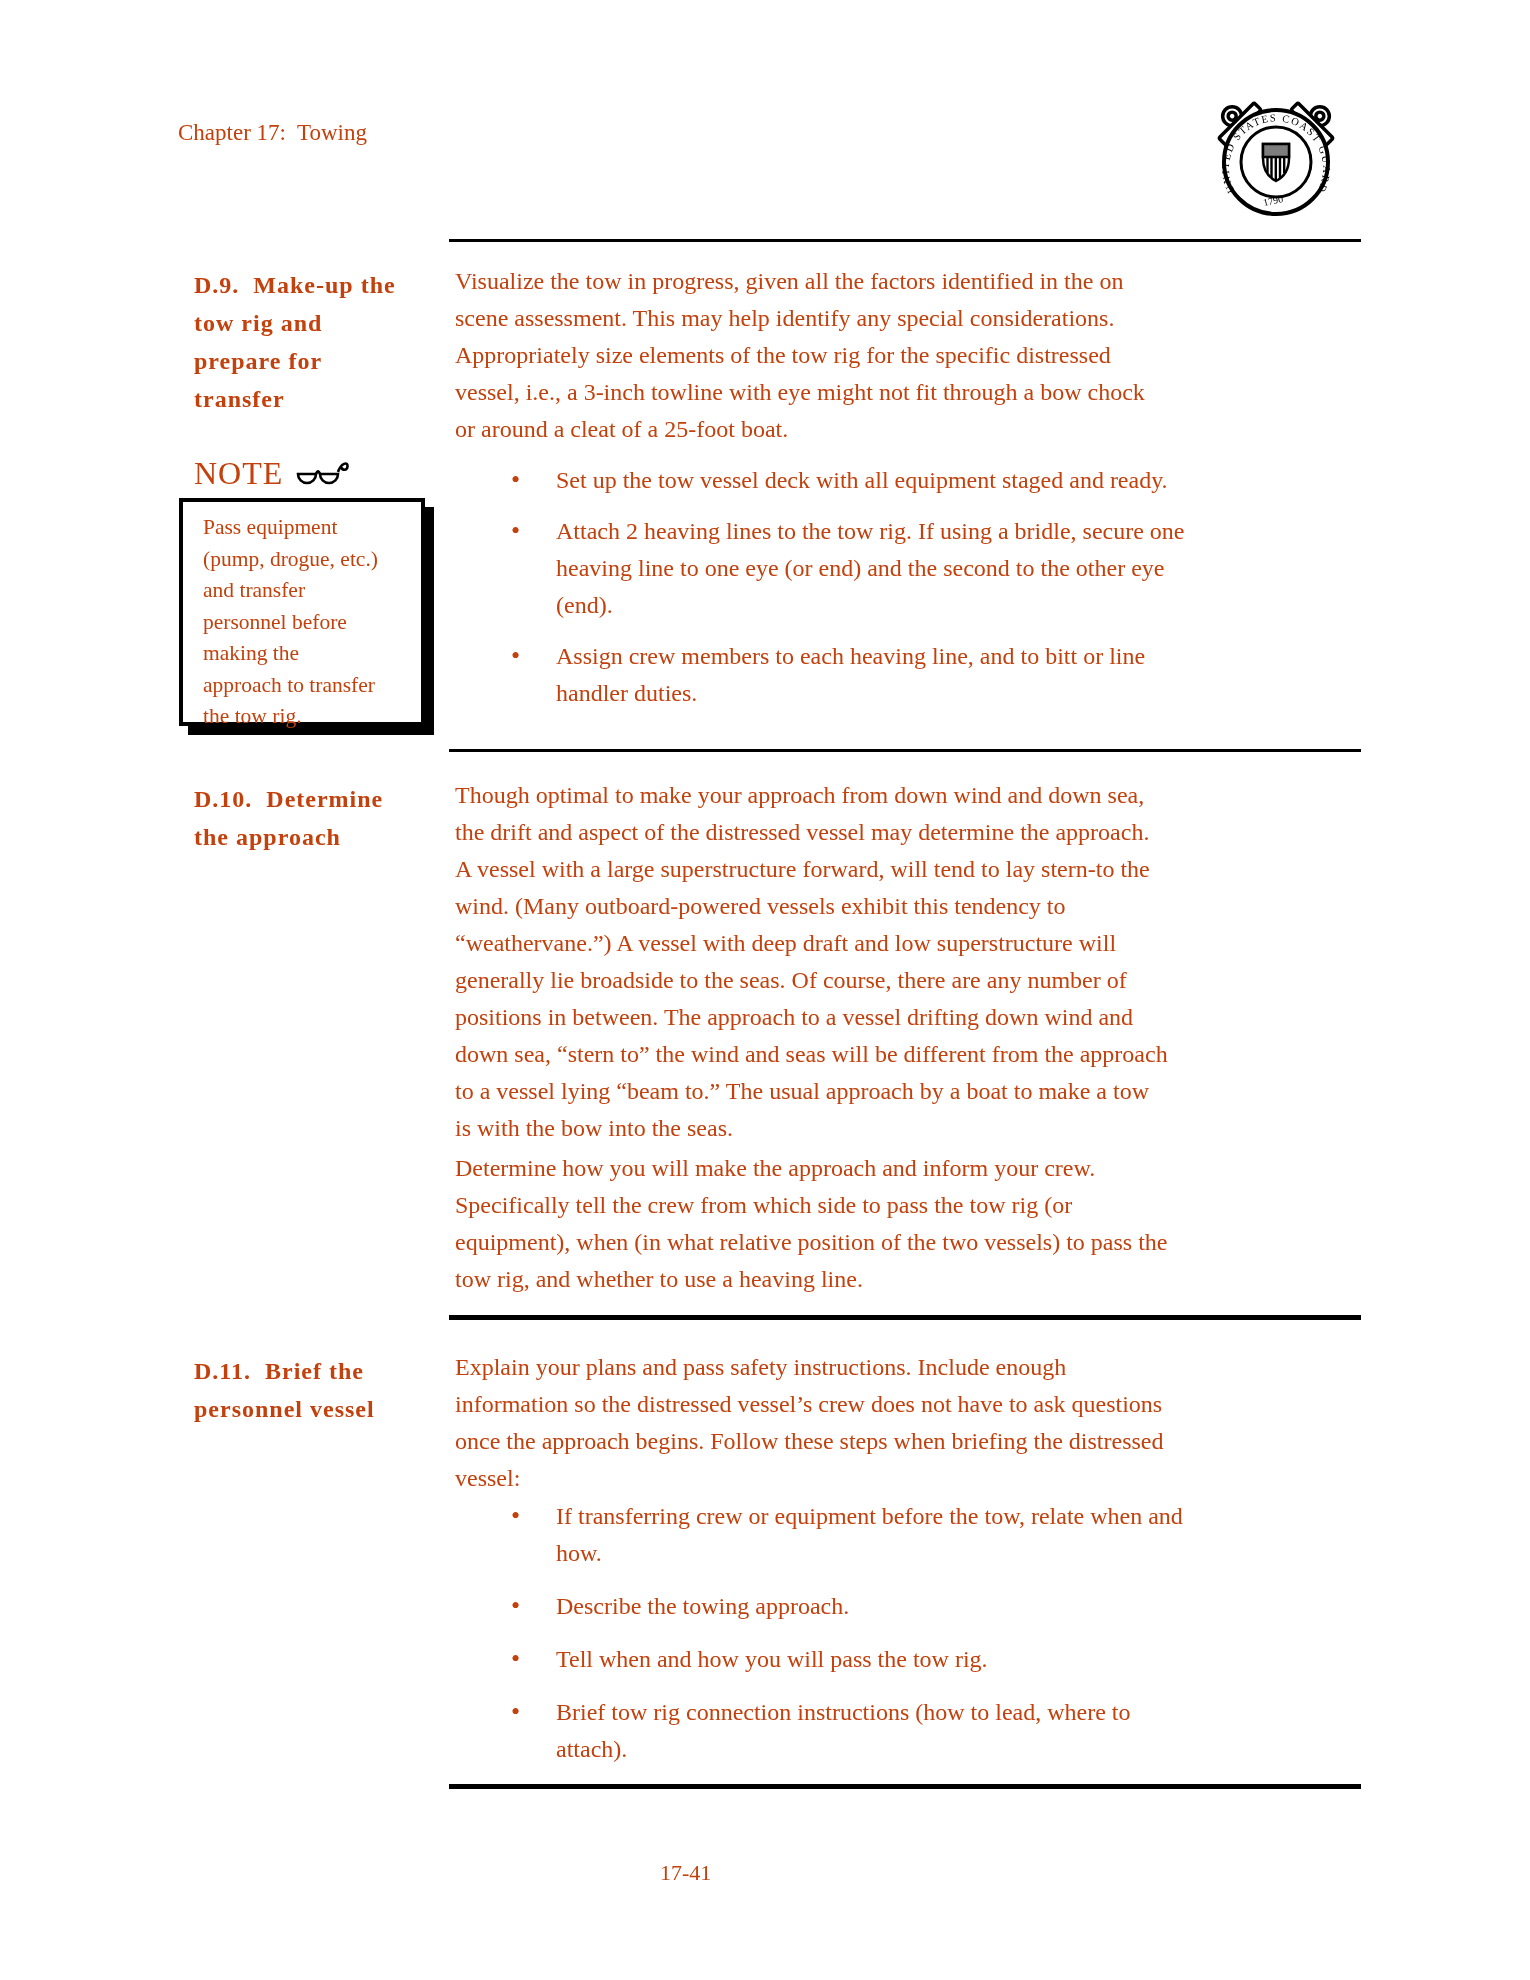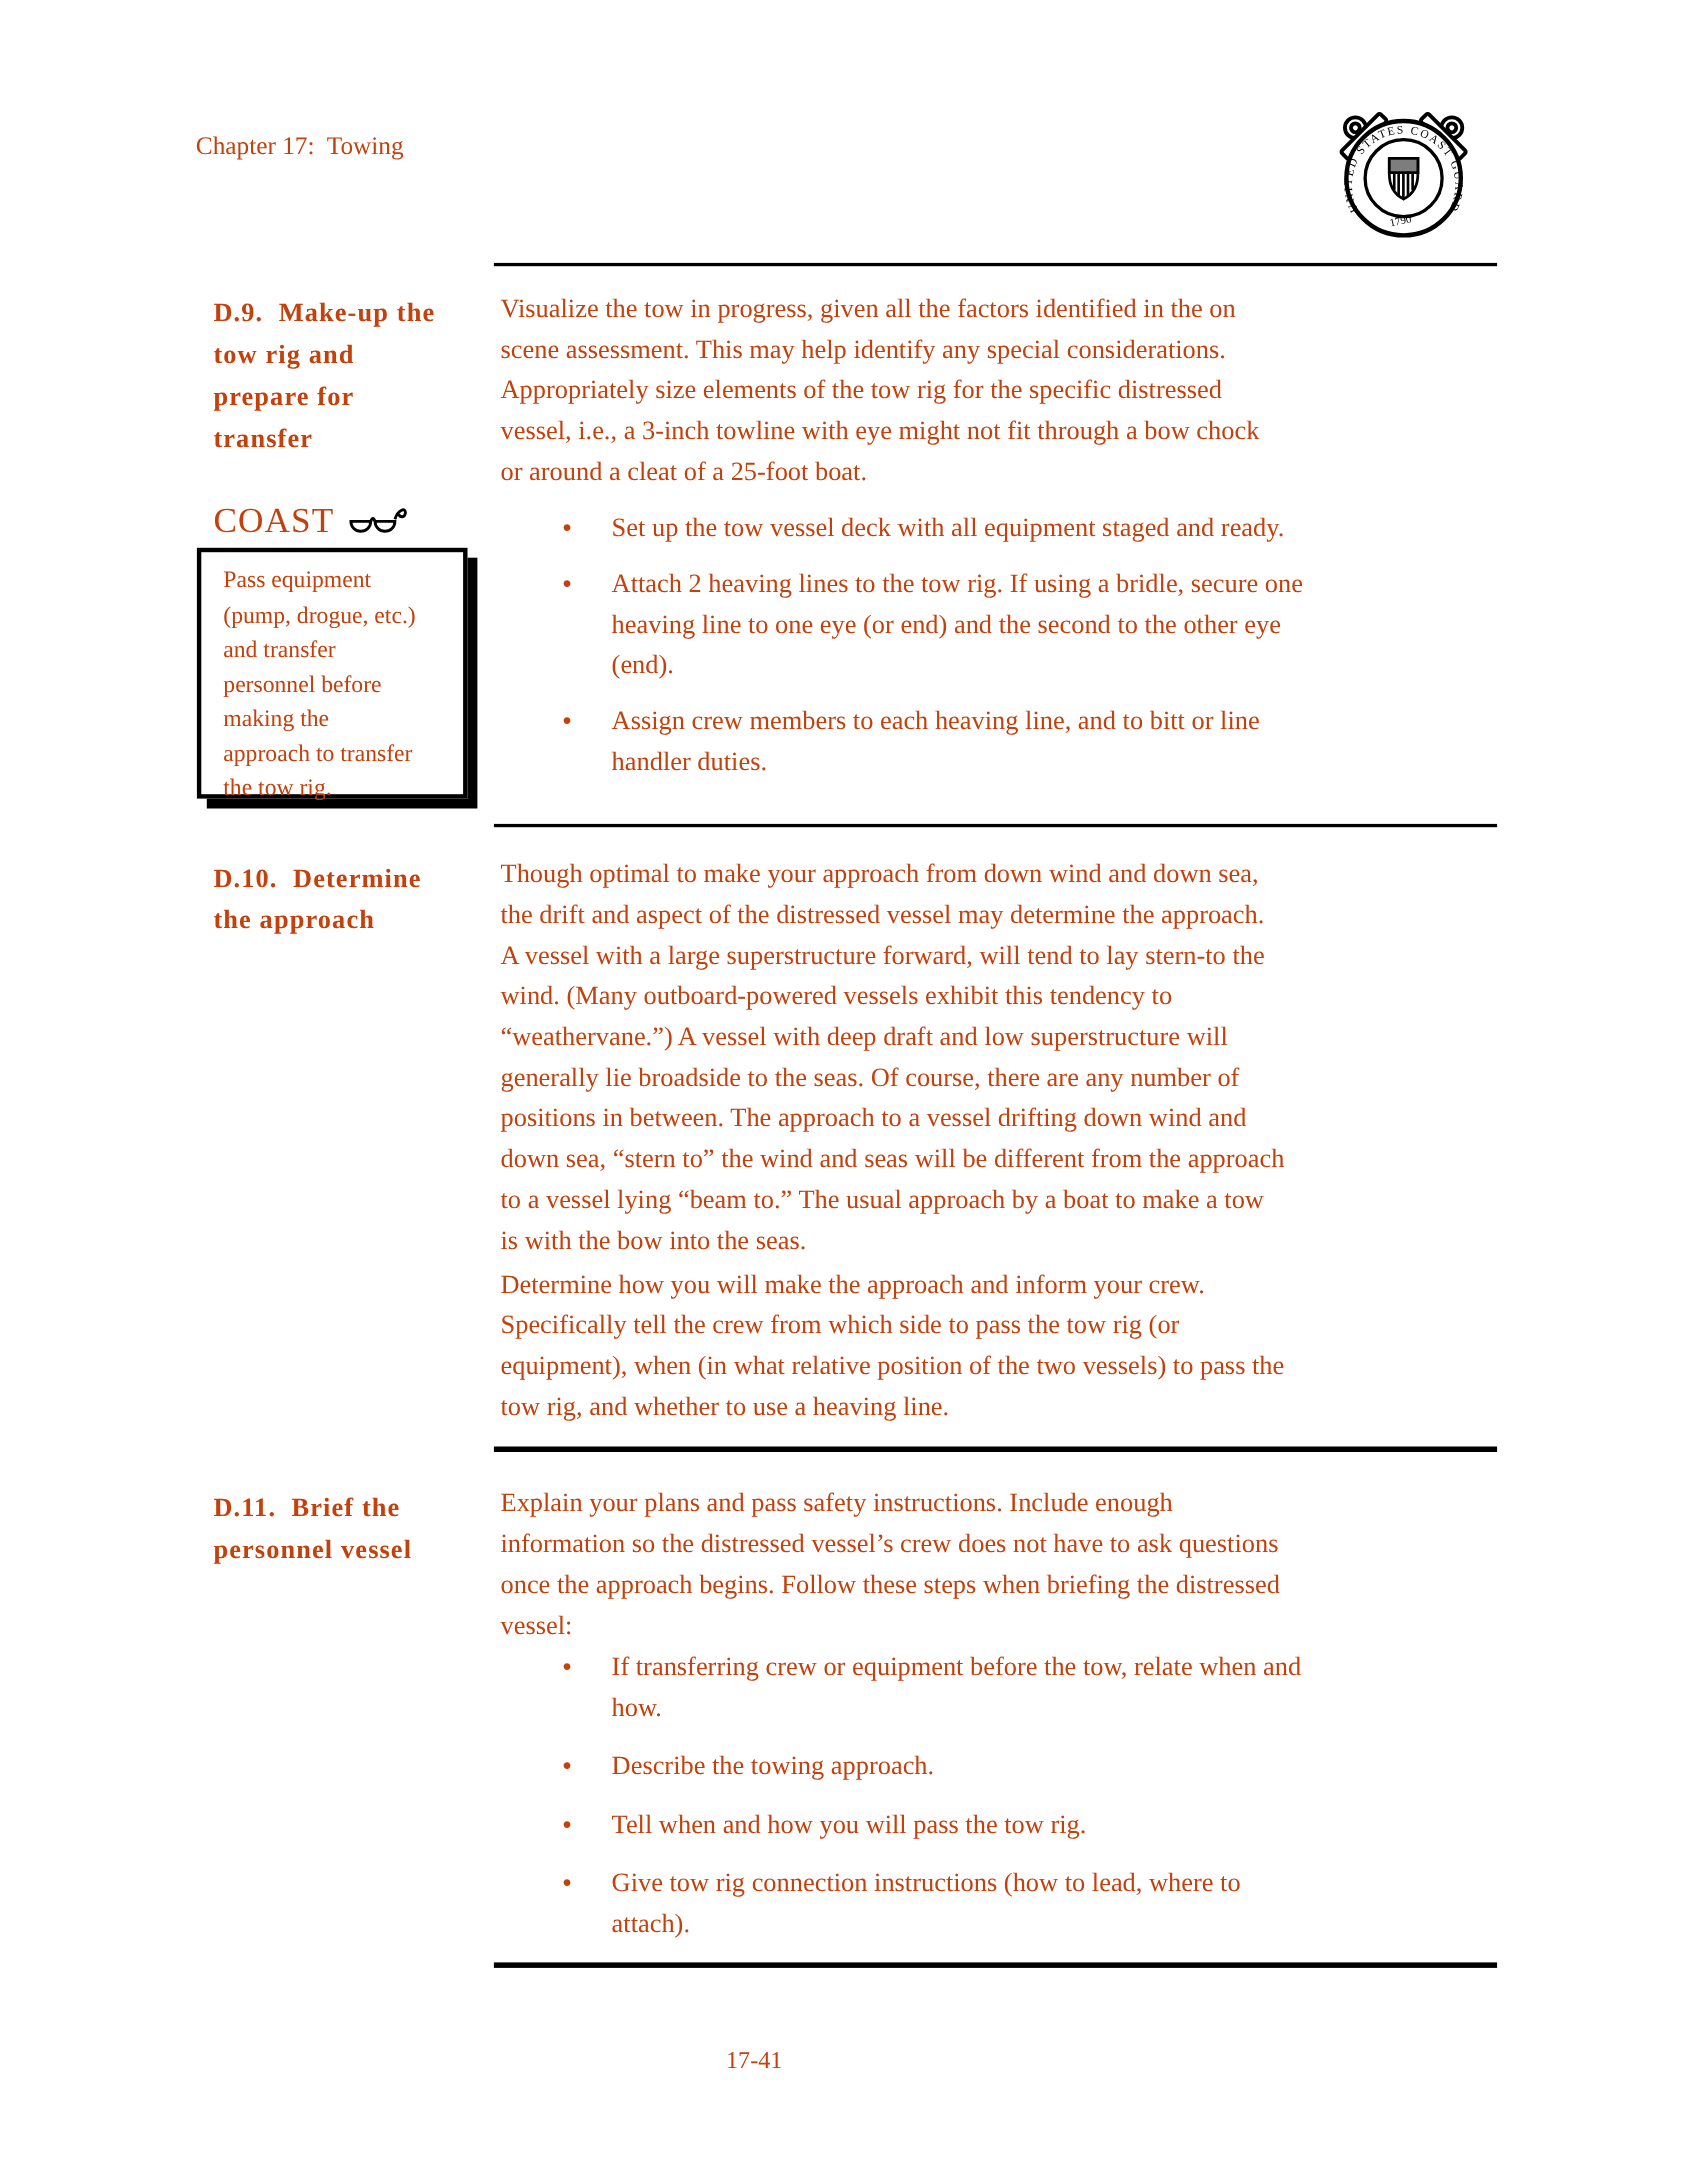--- a/index.html
+++ b/index.html
@@ -122,21 +122,21 @@
   <ul class="bullets" style="top:462px">
     <li>Set up the tow vessel deck with all equipment staged and ready.</li>
     <li>Attach 2 heaving lines to the tow rig. If using a bridle, secure one
 heaving line to one eye (or end) and the second to the other eye
 (end).</li>
     <li>Assign crew members to each heaving line, and to bitt or line
 handler duties.</li>
   </ul>
 
   <div class="abs note-label">
-    <span>COAST</span>
+    <span>NOTE</span>
     <svg width="54" height="32" viewBox="0 0 54 32">
       <path d="M3,16 H21 A9 9 0 0 1 3,16 Z" fill="#fff" stroke="#000" stroke-width="2.6"></path>
       <path d="M25,16 H43 A9 9 0 0 1 25,16 Z" fill="#fff" stroke="#000" stroke-width="2.6"></path>
       <path d="M21,16 Q23,10.5 25,16" fill="none" stroke="#000" stroke-width="2.6"></path>
       <path d="M43,14 C46,5 53,3 52.5,8.5 C52,13 47.5,12.5 46.5,9.5" fill="none" stroke="#000" stroke-width="2.6"></path>
     </svg>
   </div>
   <div class="abs note-box pre">Pass equipment
 (pump, drogue, etc.)
 and transfer
@@ -170,21 +170,21 @@
 personnel vessel</div>
   <div class="abs body-col pre" style="top:1349px">Explain your plans and pass safety instructions. Include enough
 information so the distressed vessel’s crew does not have to ask questions
 once the approach begins. Follow these steps when briefing the distressed
 vessel:</div>
   <ul class="bullets d11" style="top:1498px">
     <li>If transferring crew or equipment before the tow, relate when and
 how.</li>
     <li>Describe the towing approach.</li>
     <li>Tell when and how you will pass the tow rig.</li>
-    <li>Give tow rig connection instructions (how to lead, where to
+    <li>Brief tow rig connection instructions (how to lead, where to
 attach).</li>
   </ul>
 
   <div class="rule thick" style="top:1784px"></div>
 
   <div class="abs page-num">17-41</div>
 
 </div>
 
 </body></html>

